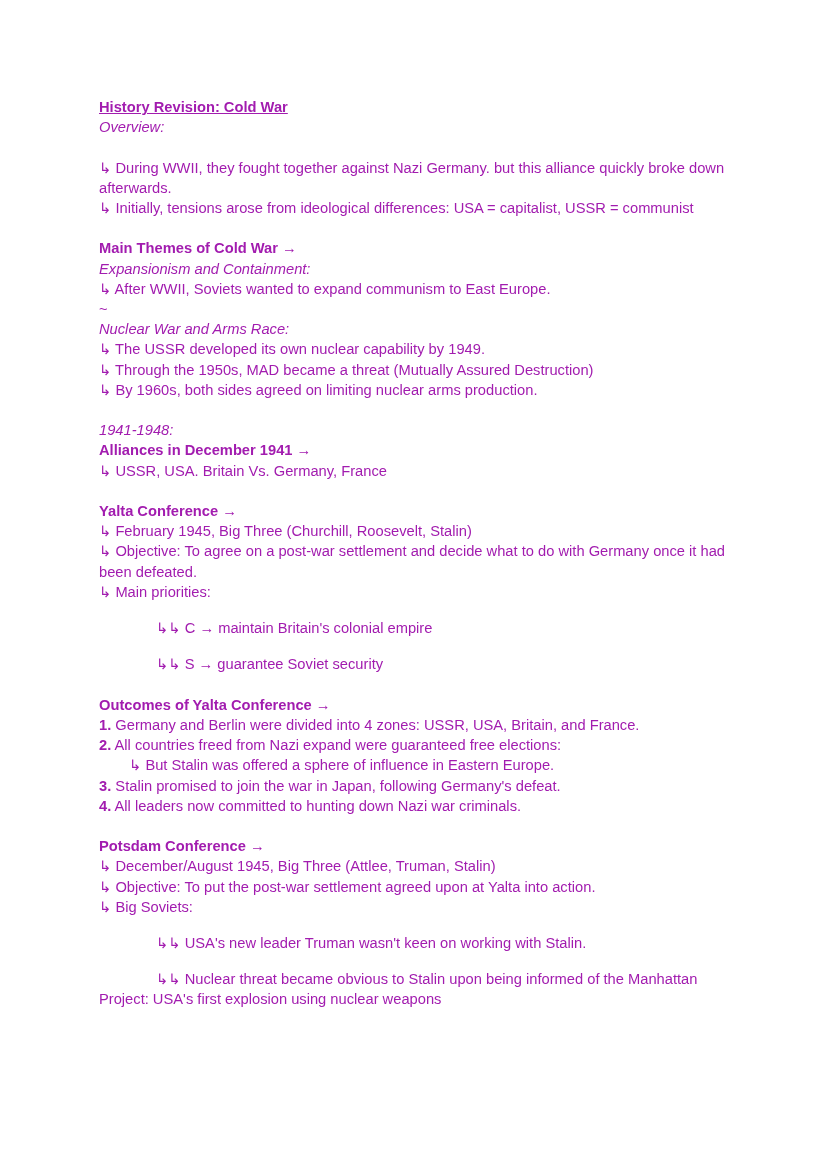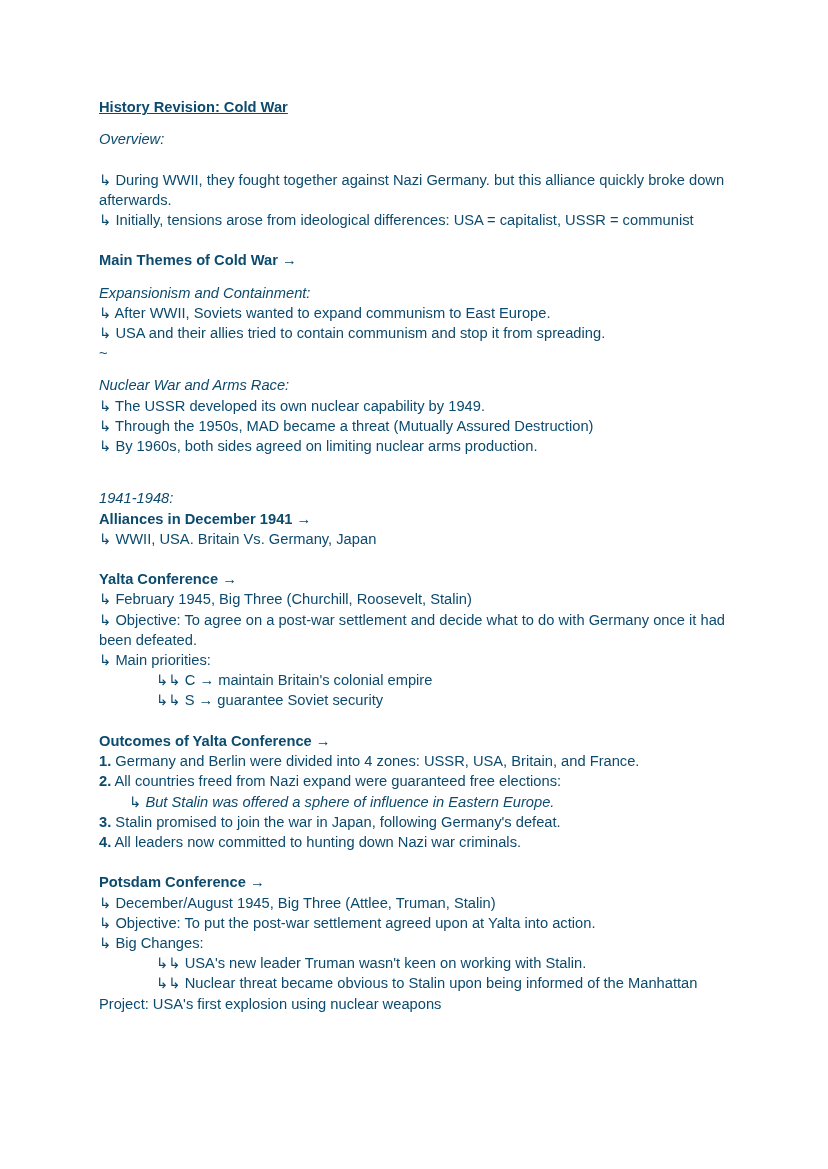--- a/index.html
+++ b/index.html
@@ -11,83 +11,81 @@
     position: relative;
     width: 828px;
     height: 1169px;
     box-sizing: border-box;
     background: #ffffff;
     padding: 97px 98px 0 99px;
     overflow: hidden;
     font-family: "Liberation Sans", "DejaVu Sans", sans-serif;
     font-size: 14.7px;
     line-height: 20.2px;
-    color: #0c4a6e;
+    color: #a21caf;
   }
   .line {
     margin: 0;
     padding: 0;
     white-space: pre-wrap;
     word-wrap: break-word;
   }
   .title {
     font-weight: bold;
     text-decoration: underline;
   }
   .heading {
     font-weight: bold;
   }
   .italic {
     font-style: italic;
-    margin-top: 12px;
   }
   .num {
     font-weight: bold;
   }
-  .ind1 { text-indent: 30px; font-style: italic; }
-  .ind2 { text-indent: 57px; }
+  .ind1 { text-indent: 30px; }
+  .ind2 { text-indent: 57px; margin-top: 16px; }
   .blank { min-height: 20.2px; }
 </style>
 </head>
 <body>
 
 <div class="page">
     <p class="line title">History Revision: Cold War</p>
     <p class="line italic">Overview:</p>
     <p class="line blank">&nbsp;</p>
     <p class="line body">↳ During WWII, they fought together against Nazi Germany. but this alliance quickly broke down afterwards.</p>
     <p class="line body">↳ Initially, tensions arose from ideological differences: USA = capitalist, USSR = communist</p>
     <p class="line blank">&nbsp;</p>
     <p class="line heading">Main Themes of Cold War →</p>
     <p class="line italic">Expansionism and Containment:</p>
     <p class="line body">↳ After WWII, Soviets wanted to expand communism to East Europe.</p>
-    <p class="line body">↳ USA and their allies tried to contain communism and stop it from spreading.</p>
     <p class="line body">~</p>
     <p class="line italic">Nuclear War and Arms Race:</p>
     <p class="line body">↳ The USSR developed its own nuclear capability by 1949.</p>
     <p class="line body">↳ Through the 1950s, MAD became a threat (Mutually Assured Destruction)</p>
     <p class="line body">↳ By 1960s, both sides agreed on limiting nuclear arms production.</p>
     <p class="line blank">&nbsp;</p>
     <p class="line italic">1941-1948:</p>
     <p class="line heading">Alliances in December 1941 →</p>
-    <p class="line body">↳ WWII, USA. Britain Vs. Germany, Japan</p>
+    <p class="line body">↳ USSR, USA. Britain Vs. Germany, France</p>
     <p class="line blank">&nbsp;</p>
     <p class="line heading">Yalta Conference →</p>
     <p class="line body">↳ February 1945, Big Three (Churchill, Roosevelt, Stalin)</p>
     <p class="line body">↳ Objective: To agree on a post-war settlement and decide what to do with Germany once it had been defeated.</p>
     <p class="line body">↳ Main priorities:</p>
     <p class="line body ind2">↳↳ C → maintain Britain's colonial empire</p>
     <p class="line body ind2">↳↳ S → guarantee Soviet security</p>
     <p class="line blank">&nbsp;</p>
     <p class="line heading">Outcomes of Yalta Conference →</p>
     <p class="line numbered"><span class="num">1.</span> <span>Germany and Berlin were divided into 4 zones: USSR, USA, Britain, and France.</span></p>
     <p class="line numbered"><span class="num">2.</span> <span>All countries freed from Nazi expand were guaranteed free elections:</span></p>
     <p class="line body ind1">↳ But Stalin was offered a sphere of influence in Eastern Europe.</p>
     <p class="line numbered"><span class="num">3.</span> <span>Stalin promised to join the war in Japan, following Germany's defeat.</span></p>
     <p class="line numbered"><span class="num">4.</span> <span>All leaders now committed to hunting down Nazi war criminals.</span></p>
     <p class="line blank">&nbsp;</p>
     <p class="line heading">Potsdam Conference →</p>
     <p class="line body">↳ December/August 1945, Big Three (Attlee, Truman, Stalin)</p>
     <p class="line body">↳ Objective: To put the post-war settlement agreed upon at Yalta into action.</p>
-    <p class="line body">↳ Big Changes:</p>
+    <p class="line body">↳ Big Soviets:</p>
     <p class="line body ind2">↳↳ USA's new leader Truman wasn't keen on working with Stalin.</p>
     <p class="line body ind2">↳↳ Nuclear threat became obvious to Stalin upon being informed of the Manhattan Project: USA's first explosion using nuclear weapons</p>
   </div>
 
 </body></html>

